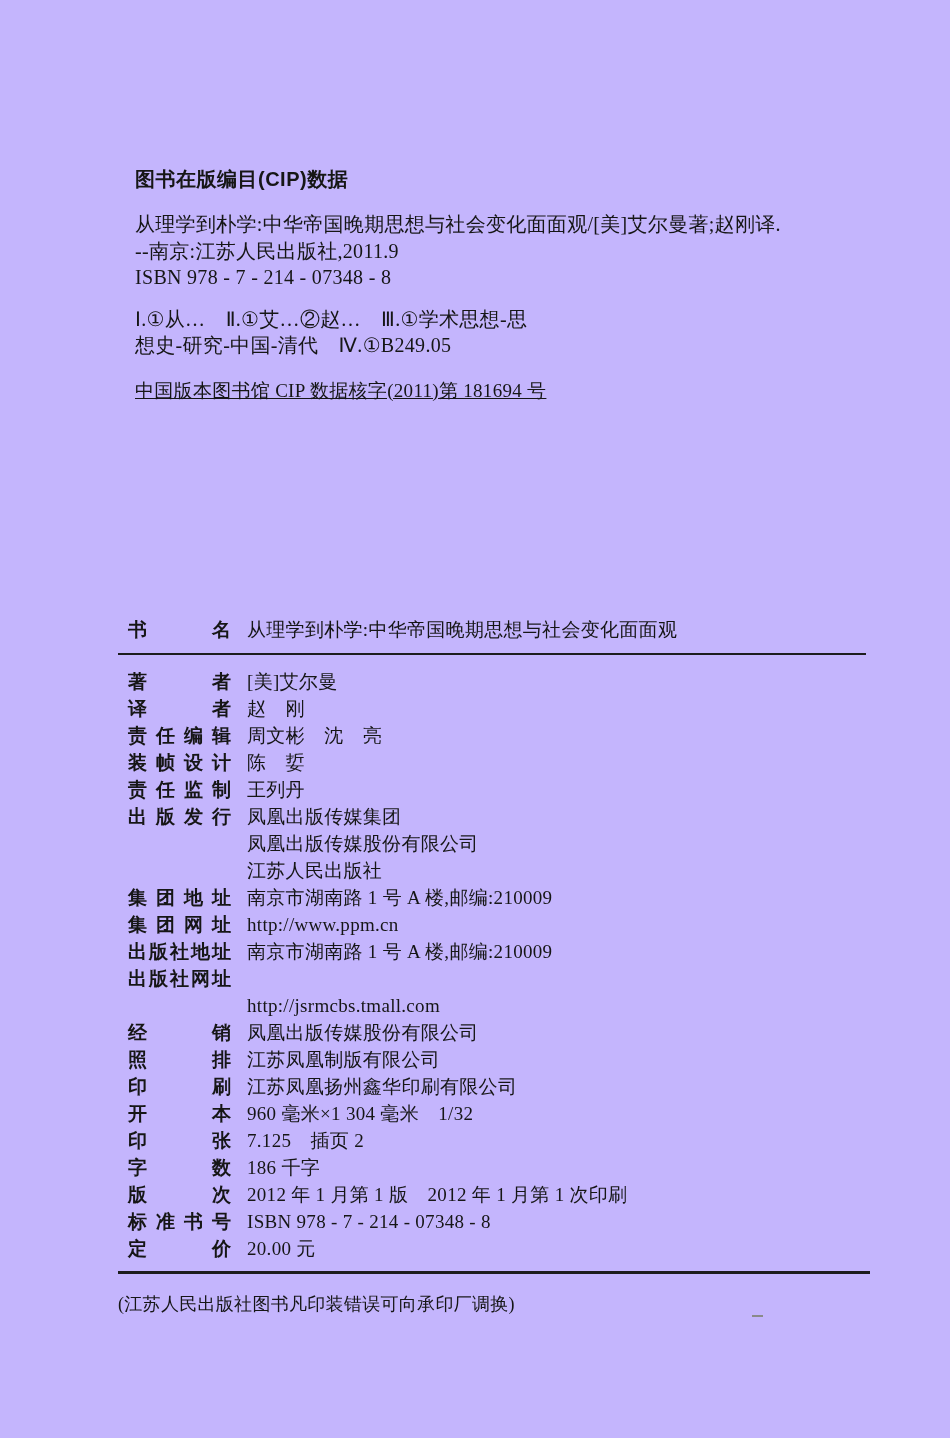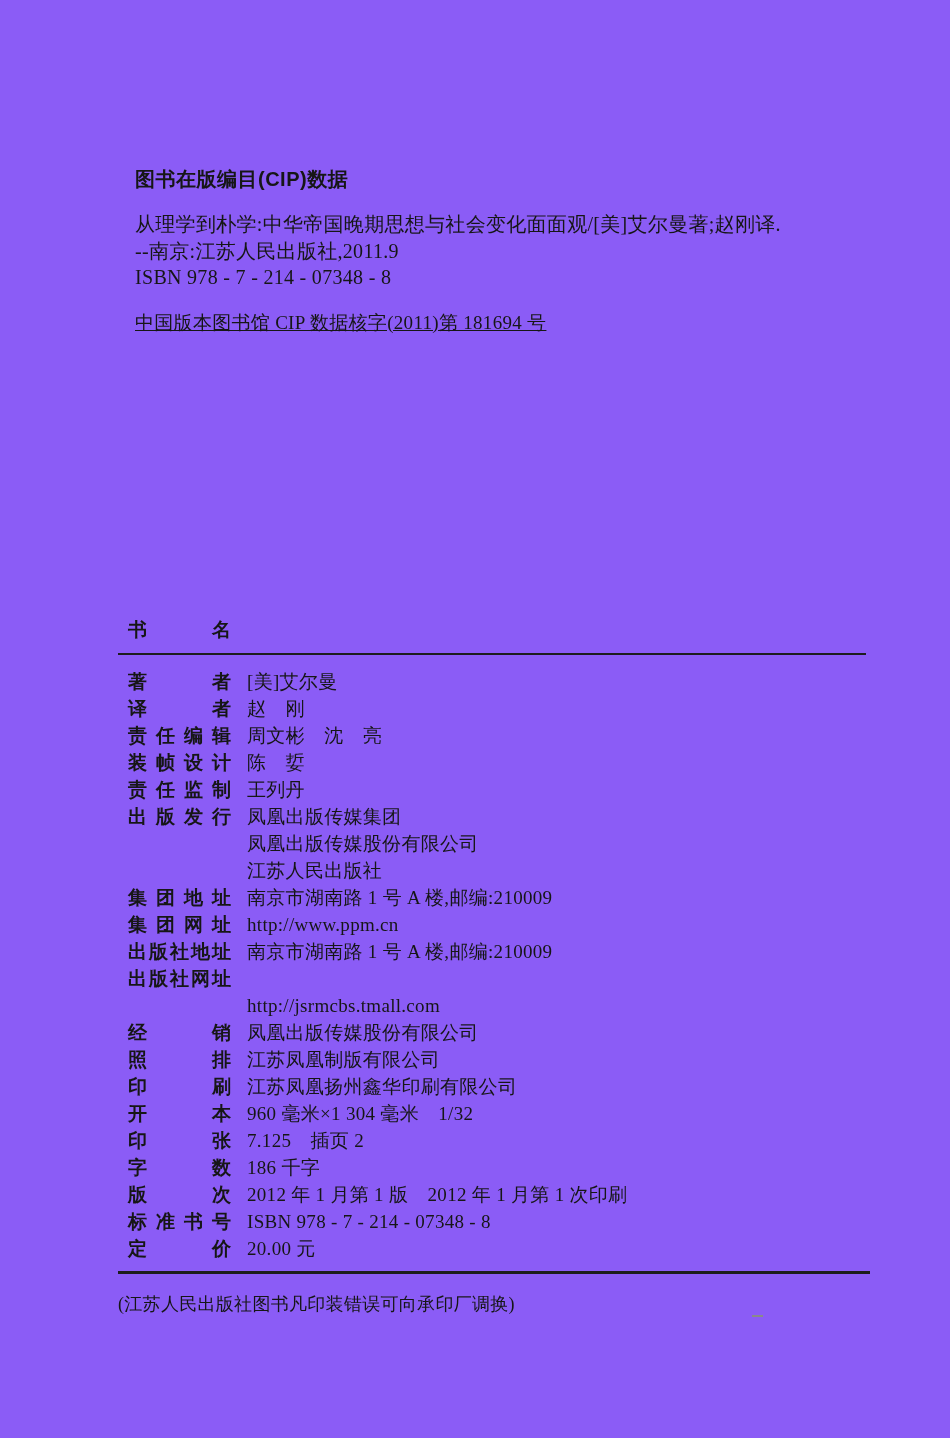--- a/index.html
+++ b/index.html
@@ -1,19 +1,19 @@
 <!DOCTYPE html>
 <html><head>
 <meta charset="utf-8">
 <style>
   html,body{margin:0;padding:0;background:#e8e8e8;}
   .page{
     position:relative;
     width:950px;height:1438px;
-    background:#8b5cf6;
+    background:#c4b5fd;
     color:#161616;
     overflow:hidden;
     font-family:"Liberation Serif", serif;
   }
   
   .cip{position:absolute;left:135px;top:167px;width:726px;}
   .cip-heading{
     font-family:"Liberation Sans", sans-serif;
     font-weight:700;font-size:20px;line-height:24px;
     letter-spacing:.5px;margin:0 0 20px 0;
@@ -57,29 +57,35 @@
   <section class="cip">
     <h1 class="cip-heading">图书在版编目(CIP)数据</h1>
     <div>
   <div class="cip-line">从理学到朴学:中华帝国晚期思想与社会变化面面观/[美]艾尔曼著;赵刚译.</div>
 
   <div class="cip-line">--南京:江苏人民出版社,2011.9</div>
 
 
   <div class="cip-line">ISBN 978 - 7 - 214 - 07348 - 8</div>
 </div>
+    <div class="cip-class">
+  <div class="cip-line">Ⅰ.①从…　Ⅱ.①艾…②赵…　Ⅲ.①学术思想-思</div>
+
+  <div class="cip-line">想史-研究-中国-清代　Ⅳ.①B249.05</div>
+</div>
     <div class="cip-registry">中国版本图书馆 CIP 数据核字(2011)第 181694 号</div>
   </section>
 
   <section class="colophon">
     <div class="row">
       <span class="row-label spread">
           <span>书</span>
           <span>名</span>
         </span>
+      <span class="row-value">从理学到朴学:中华帝国晚期思想与社会变化面面观</span>
     </div>
     <hr class="divider">
     <div>
   <div class="row">
     <span class="row-label spread">
             <span>著</span>
             <span>者</span>
           </span>
     <span class="row-value">[美]艾尔曼</span>
   </div>

